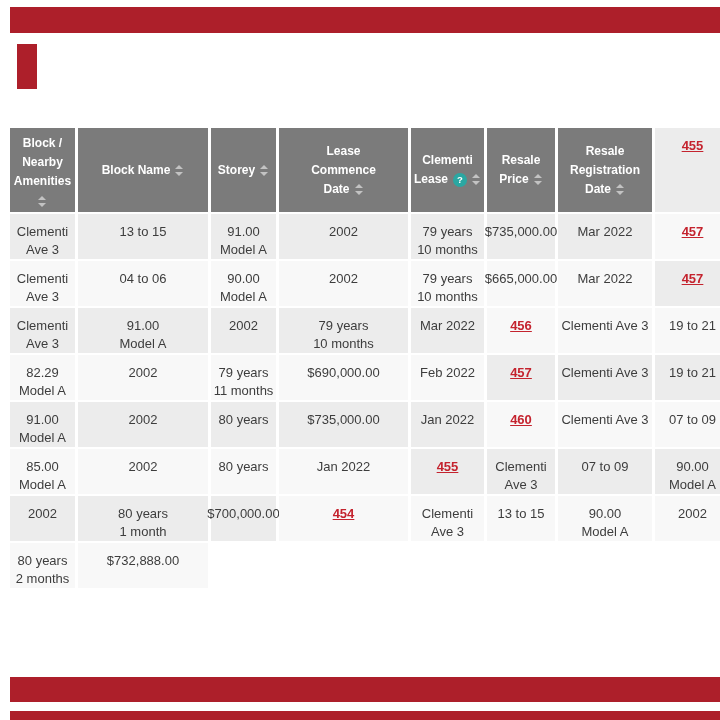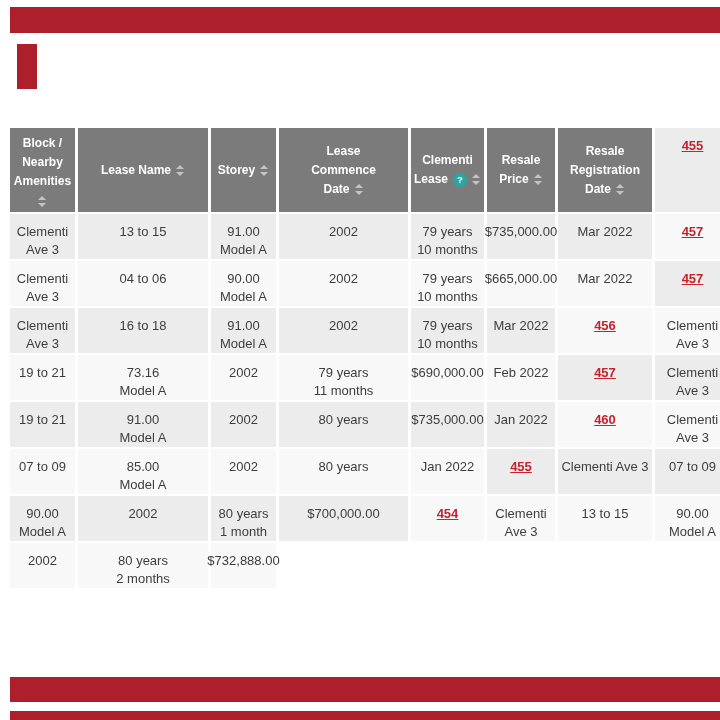--- a/index.html
+++ b/index.html
@@ -47,21 +47,21 @@
   <div class="grid">
 
     <div class="th">
       <span class="hl">Block /</span>
       <span class="hl">Nearby</span>
       <span class="hl">Amenities</span>
       <span class="sort below"></span>
     </div>
     <div class="th">
       <span class="hrow">
-        <span class="hl">Lease Name</span>
+        <span class="hl">Block Name</span>
         <span class="sort"></span>
       </span>
     </div>
     <div class="th">
       <span class="hrow">
         <span class="hl">Storey</span>
         <span class="sort"></span>
       </span>
     </div>
     <div class="th">
@@ -150,23 +150,20 @@
         <span>Mar 2022</span>
       </div>
 
     <div class="td row-odd">
         <a class="blk">457</a>
       </div>
     <div class="td row-odd">
         <span>Clementi Ave 3</span>
       </div>
     <div class="td row-odd">
-        <span>16 to 18</span>
-      </div>
-    <div class="td row-odd">
         <span>91.00</span>
         <span>Model A</span>
       </div>
     <div class="td row-odd">
         <span>2002</span>
       </div>
     <div class="td row-odd">
         <span>79 years</span>
         <span>10 months</span>
       </div>
@@ -177,21 +174,21 @@
     <div class="td row-even">
         <a class="blk">456</a>
       </div>
     <div class="td row-even">
         <span>Clementi Ave 3</span>
       </div>
     <div class="td row-even">
         <span>19 to 21</span>
       </div>
     <div class="td row-even">
-        <span>73.16</span>
+        <span>82.29</span>
         <span>Model A</span>
       </div>
     <div class="td row-even">
         <span>2002</span>
       </div>
     <div class="td row-even">
         <span>79 years</span>
         <span>11 months</span>
       </div>
     <div class="td row-even">

